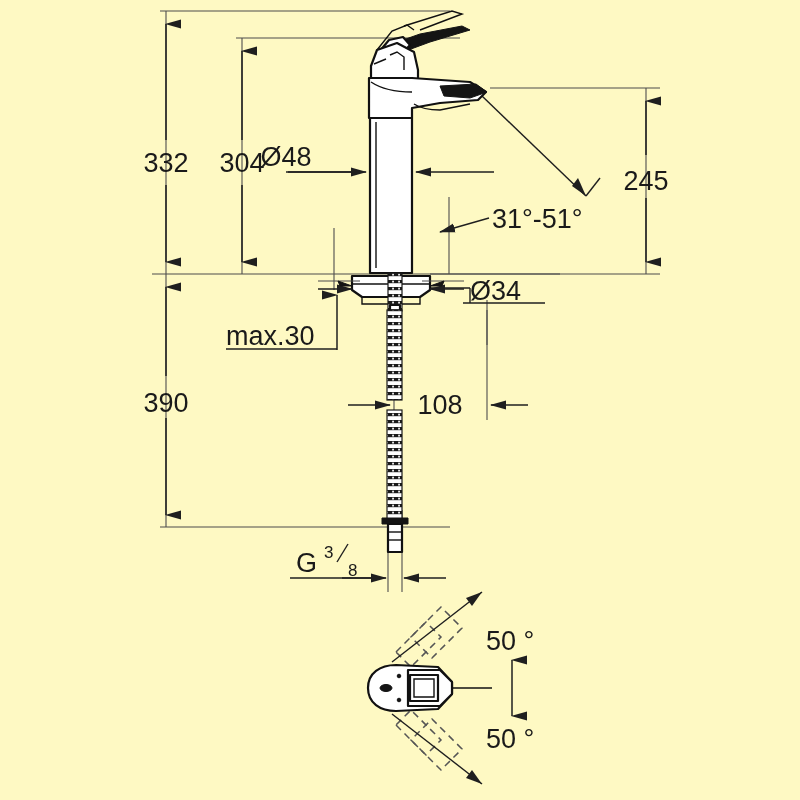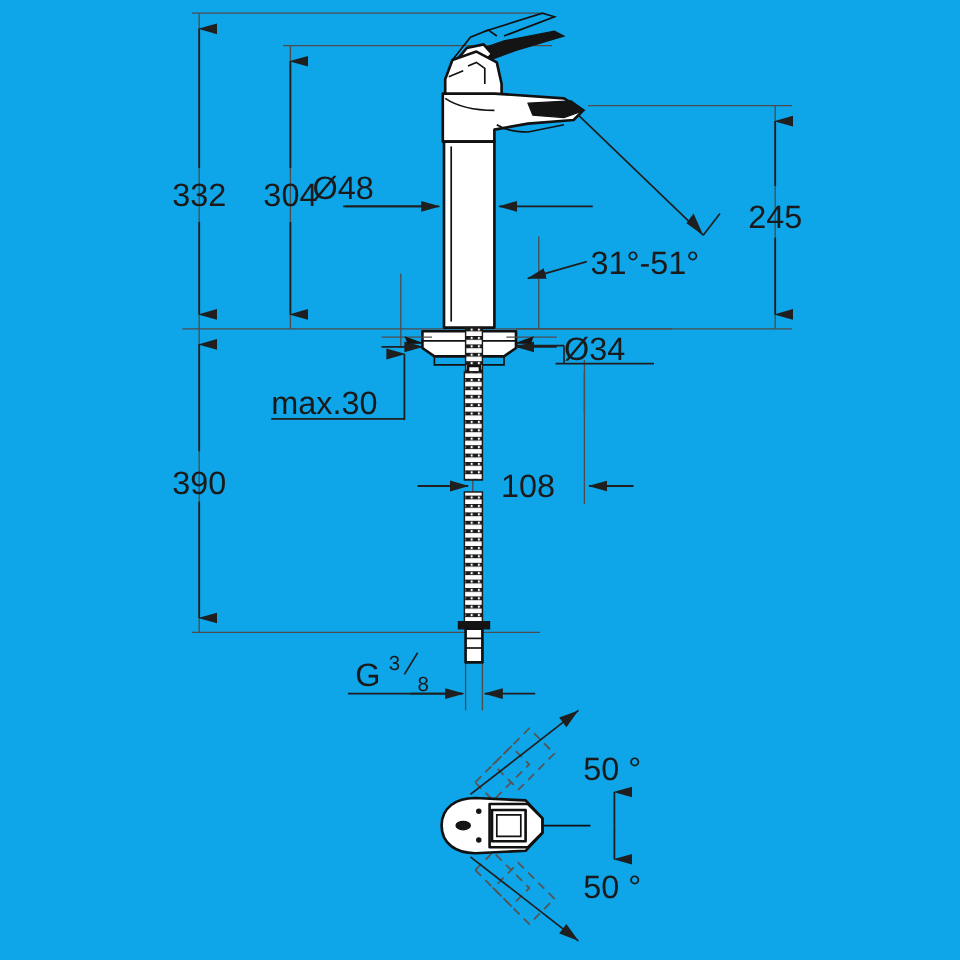--- a/index.html
+++ b/index.html
@@ -4,21 +4,21 @@
 <style>
   html, body {
     margin: 0;
     padding: 0;
     background: #ffffff;
   }
   #drawing-root {
     position: relative;
     width: 800px;
     height: 800px;
-    background: #0ea5e9;
+    background: #fef9c3;
     font-family: "Liberation Sans", sans-serif;
     overflow: hidden;
   }
   svg.sheet {
     position: absolute;
     left: 0;
     top: 0;
     width: 800px;
     height: 800px;
   }

